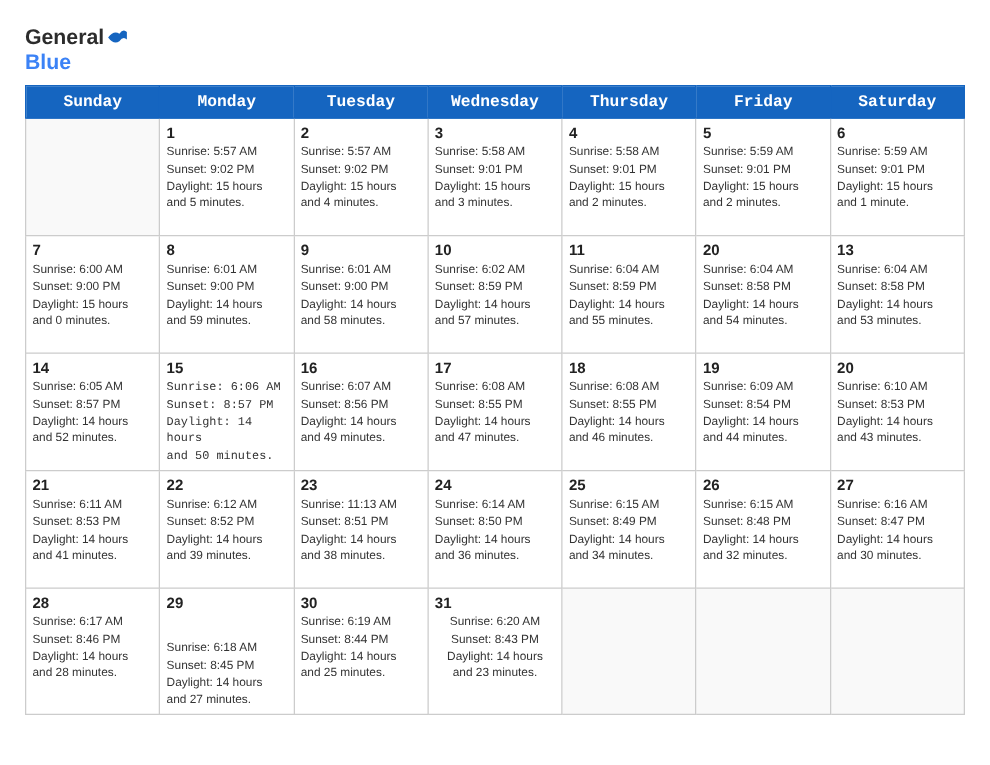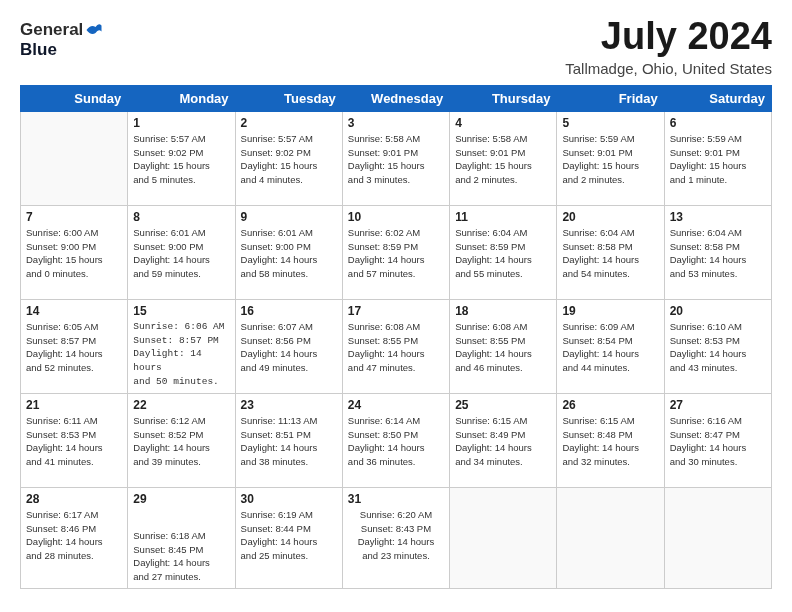--- a/index.html
+++ b/index.html
@@ -35,21 +35,21 @@
       font-size: 18px;
       font-weight: bold;
       color: #1a1a1a;
     }
     .logo-general {
       color: #2c2c2c;
       font-size: 17px;
       font-weight: bold;
     }
     .logo-blue {
-      color: #0f172a;
+      color: #3b82f6;
       font-size: 17px;
       font-weight: bold;
     }
     .logo-icon {
       width: 18px;
       height: 18px;
       margin-left: 2px;
     }
     .title-area {
       text-align: right;
@@ -66,25 +66,26 @@
       margin-top: 2px;
     }
     table {
       width: 100%;
       border-collapse: collapse;
       table-layout: fixed;
     }
     .day-header {
       background: #1565c0;
       color: #fff;
-      text-align: right;
+      text-align: center;
       padding: 5px 6px;
       font-size: 13px;
       font-weight: bold;
       border: 1px solid #1565c0;
+      font-family: Liberation Mono, monospace;
     }
     .day-cell {
       vertical-align: top;
       border: 1px solid #ccc;
       padding: 4px 5px;
       height: 94px;
       background: #fff;
     }
     .day-cell.empty {
       background: #f9f9f9;
@@ -111,24 +112,20 @@
 <div class="page">
   <div class="header">
     <div class="logo">
       <div class="logo-text">
         <span class="logo-general">General</span>
         <svg class="logo-icon" viewBox="0 0 24 24" fill="#1565c0">
           <path d="M2 12 Q8 4 14 8 Q18 2 22 6 L22 14 Q18 10 14 16 Q8 20 2 12Z" fill="#1565c0"></path>
         </svg>
       </div>
       <span class="logo-blue">Blue</span>
-    </div>
-    <div class="title-area">
-      <div class="month-title">July 2024</div>
-      <div class="location">Tallmadge, Ohio, United States</div>
     </div>
   </div>
 
   <table>
     <thead>
       <tr>
         <th class="day-header">Sunday</th>
         <th class="day-header">Monday</th>
         <th class="day-header">Tuesday</th>
         <th class="day-header">Wednesday</th>

